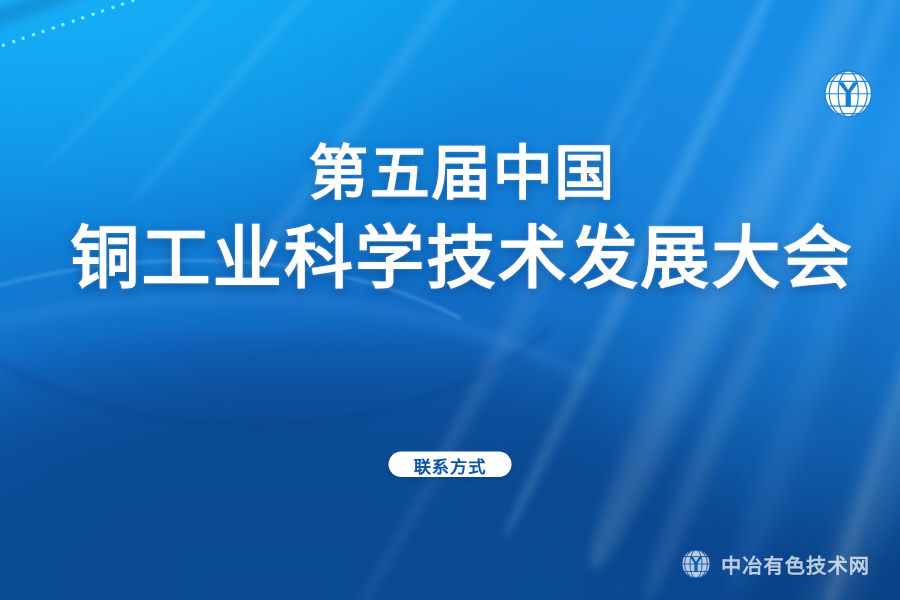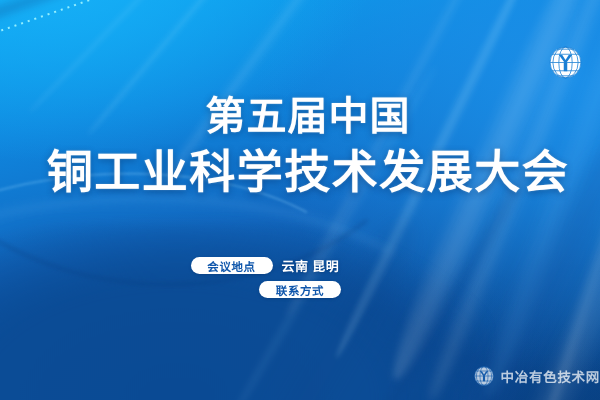--- a/index.html
+++ b/index.html
@@ -133,21 +133,21 @@
     position: absolute;
     left: 0; right: 0;
     top: 256px;
   }
   .info-row {
     display: flex;
     align-items: center;
     justify-content: center;
     margin-bottom: 6px;
   }
-  .info-row:last-child { margin-bottom: 0; }
+  .info-row:last-child { margin-bottom: 0; margin-top: 45px; }
   .pill {
     display: inline-flex;
     align-items: center;
     justify-content: center;
     min-width: 82px;
     height: 17px;
     padding: 0 11px;
     border-radius: 9px;
     background: #ffffff;
     color: #0f56ab;
@@ -165,21 +165,21 @@
     letter-spacing: 0.4px;
     white-space: nowrap;
     text-shadow: 0 1px 3px rgba(4,40,92,0.5);
     min-width: 128px;
     text-align: left;
   }
 
   
   .watermark {
     position: absolute;
-    right: 0;
+    right: 20px;
     bottom: 14px;
     display: flex;
     align-items: center;
     gap: 7px;
     opacity: 0.72;
   }
   .wm-logo { width: 20px; height: 20px; flex: 0 0 20px; }
   .wm-logo svg { display: block; width: 20px; height: 20px; }
   .wm-text {
     color: #ffffff;
@@ -238,24 +238,20 @@
       <rect x="28.6" y="32" width="6.8" height="17" fill="#1a7fd4"></rect>
     </svg>
   </div>
 
   <div class="title-block">
     <div class="tline tline-1">第五届中国</div>
     <div class="tline tline-2">铜工业科学技术发展大会</div>
   </div>
 
   <div class="info-block" id="info-block">
-      <div class="info-row">
-        <span class="pill">会议地点</span>
-        <span class="info-val">云南 昆明</span>
-      </div>
       <div class="info-row">
         <span class="pill">联系方式</span>
       </div>
     </div>
 
   <div class="watermark">
     <span class="wm-logo">
       <svg viewBox="0 0 64 64" aria-hidden="true">
         <circle cx="32" cy="32" r="30" fill="#ffffff"></circle>
         <g stroke="#1a63b4" stroke-width="2" fill="none">

